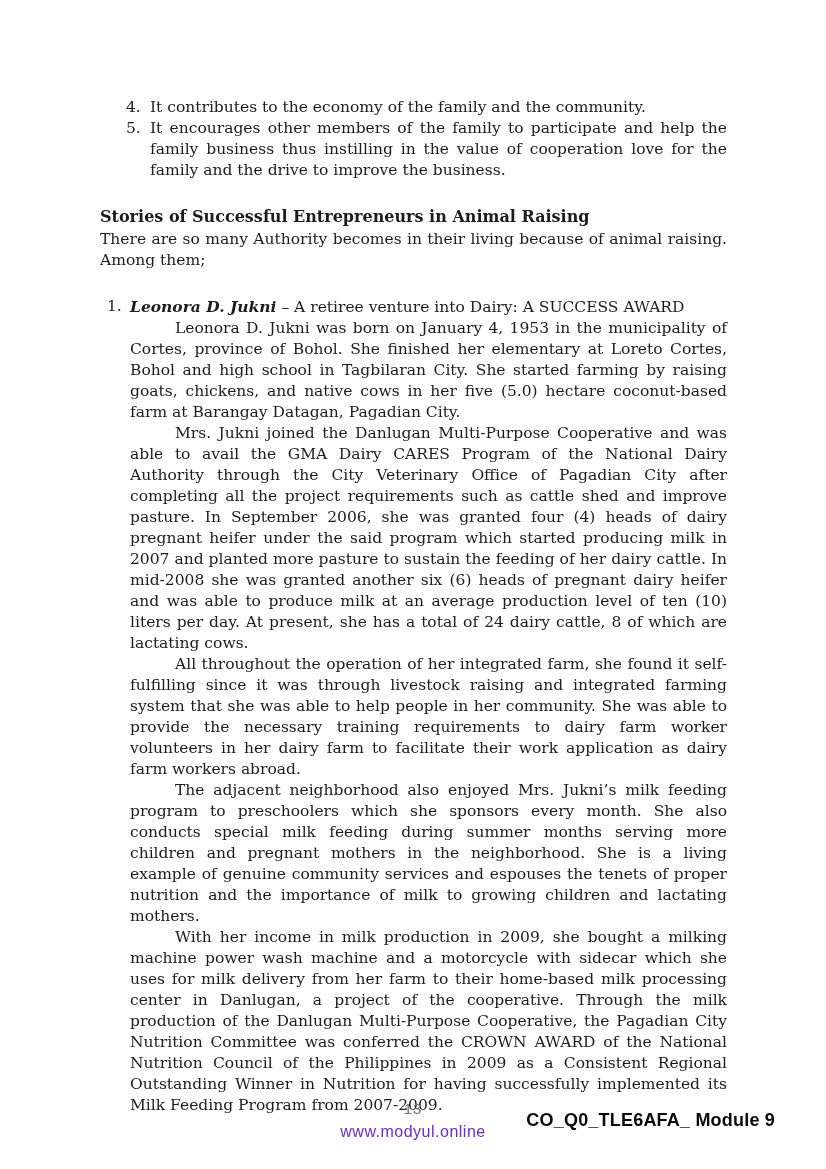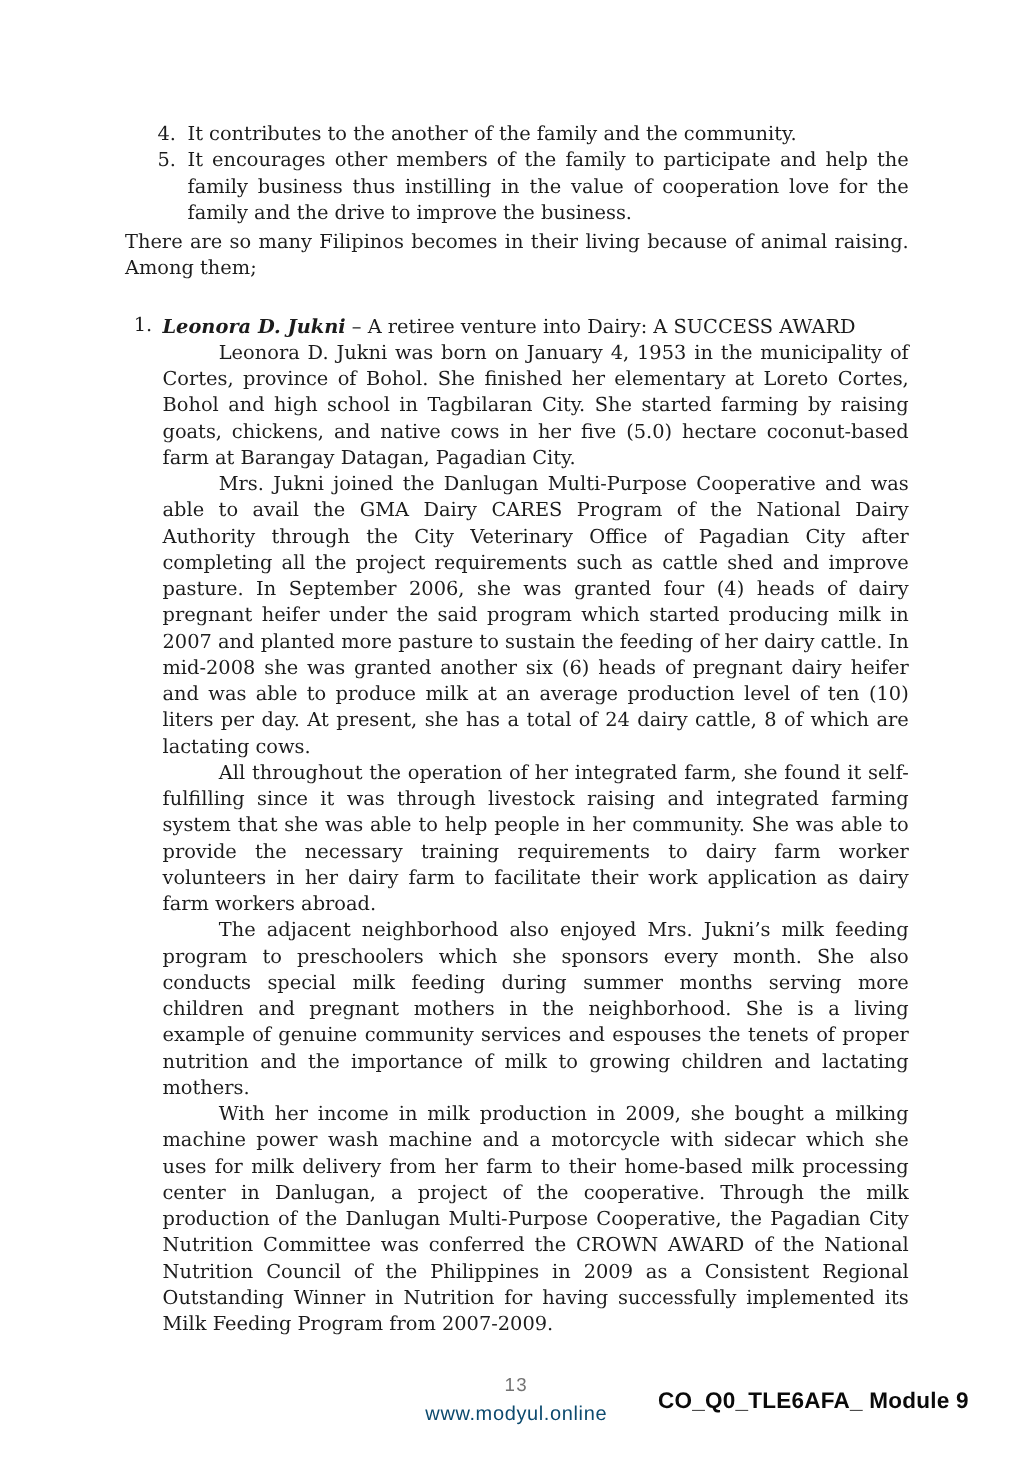--- a/index.html
+++ b/index.html
@@ -79,21 +79,21 @@
   }
   .footer-watermark {
     position: absolute;
     left: 0;
     top: 1121px;
     width: 826px;
     text-align: center;
     font-family: "Liberation Sans", sans-serif;
     font-size: 16px;
     letter-spacing: 0.5px;
-    color: #0c4a6e;
+    color: #6d28d9;
   }
   .footer-module {
     position: absolute;
     right: 51px;
     top: 1110px;
     font-family: "Liberation Sans", sans-serif;
     font-size: 18px;
     font-weight: bold;
     letter-spacing: 0.2px;
     color: #0a0a0a;
@@ -101,29 +101,30 @@
 </style>
 </head>
 <body>
 
 <div class="page">
   <div class="content">
 
     <ol class="num-list">
       <li class="num-item">
         <span class="num">4.</span>
-        <span class="num-text">It contributes to the another of the family and the community.</span>
+        <span class="num-text">It contributes to the economy of the family and the community.</span>
       </li>
       <li class="num-item">
         <span class="num">5.</span>
         <span class="num-text">It encourages other members of the family to participate and help the family business thus instilling in the value of cooperation love for the family and the drive to improve the business.</span>
       </li>
     </ol>
 
-    <p class="intro-par">There are so many Filipinos becomes in their living because of animal raising. Among them;</p>
+    <h2 class="section-heading">Stories of Successful Entrepreneurs in Animal Raising</h2>
+    <p class="intro-par">There are so many Authority becomes in their living because of animal raising. Among them;</p>
 
     <div class="story-title">
       <span class="num">1.</span>
       <span><span class="story-name">Leonora D. Jukni</span><span> – A retiree venture into Dairy: A SUCCESS AWARD</span></span>
     </div>
 
     <p class="story-par par-nogap">Leonora D. Jukni was born on January 4, 1953 in the municipality of Cortes, province of Bohol. She finished her elementary at Loreto Cortes, Bohol and high school in Tagbilaran City. She started farming by raising goats, chickens, and native cows in her five (5.0) hectare coconut-based farm at Barangay Datagan, Pagadian City.</p>
     <p class="story-par par-gap">Mrs. Jukni joined the Danlugan Multi-Purpose Cooperative and was able to avail the GMA Dairy CARES Program of the National Dairy Authority through the City Veterinary Office of Pagadian City after completing all the project requirements such as cattle shed and improve pasture.  In September 2006, she was granted four (4) heads of dairy pregnant heifer under the said program which started producing milk in 2007 and planted more pasture to sustain the feeding of her dairy cattle. In mid-2008 she was granted another six (6) heads of pregnant dairy heifer and was able to produce milk at an average production level of ten (10) liters per day. At present, she has a total of 24 dairy cattle, 8 of which are lactating cows.</p>
     <p class="story-par par-gap">All throughout the operation of her integrated farm, she found it self-fulfilling since it was through livestock raising and integrated farming system that she was able to help people in her community. She was able to provide the necessary training requirements to dairy farm worker volunteers in her dairy farm to facilitate their work application as dairy farm workers abroad.</p>
     <p class="story-par par-gap">The adjacent neighborhood also enjoyed Mrs. Jukni’s milk feeding program to preschoolers which she sponsors every month. She also conducts special milk feeding during summer months serving more children and pregnant mothers in the neighborhood. She is a living example of genuine community services and espouses the tenets of proper nutrition and the importance of milk to growing children and lactating mothers.</p>

